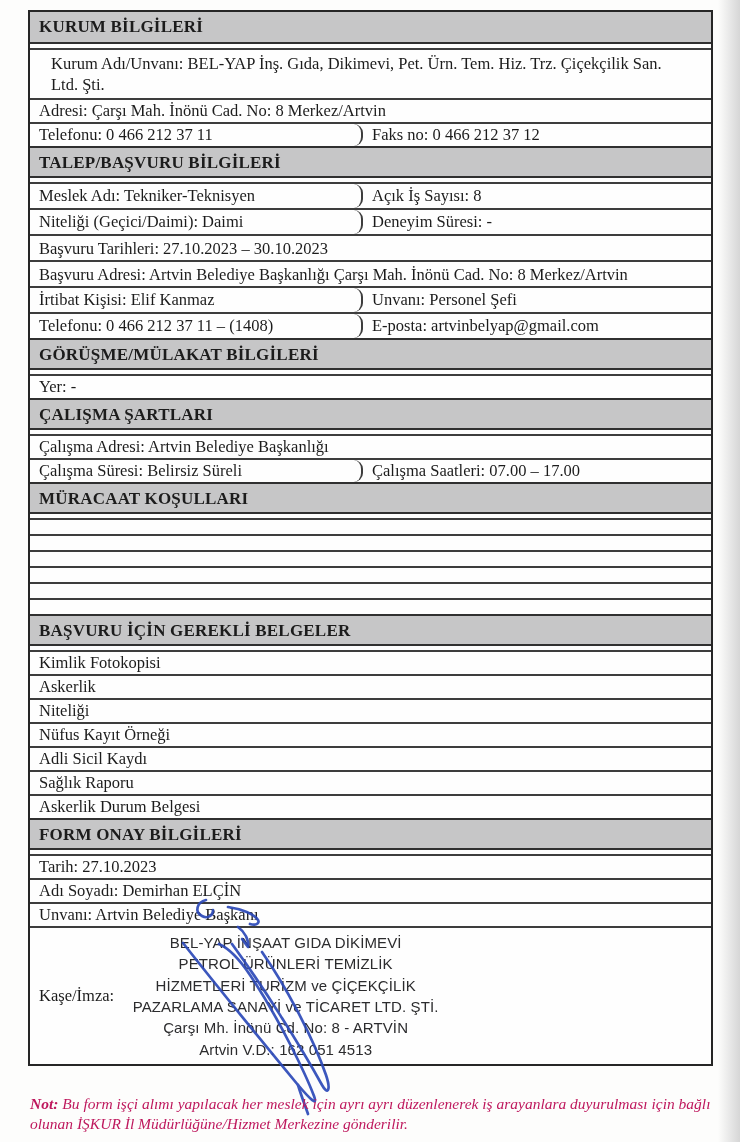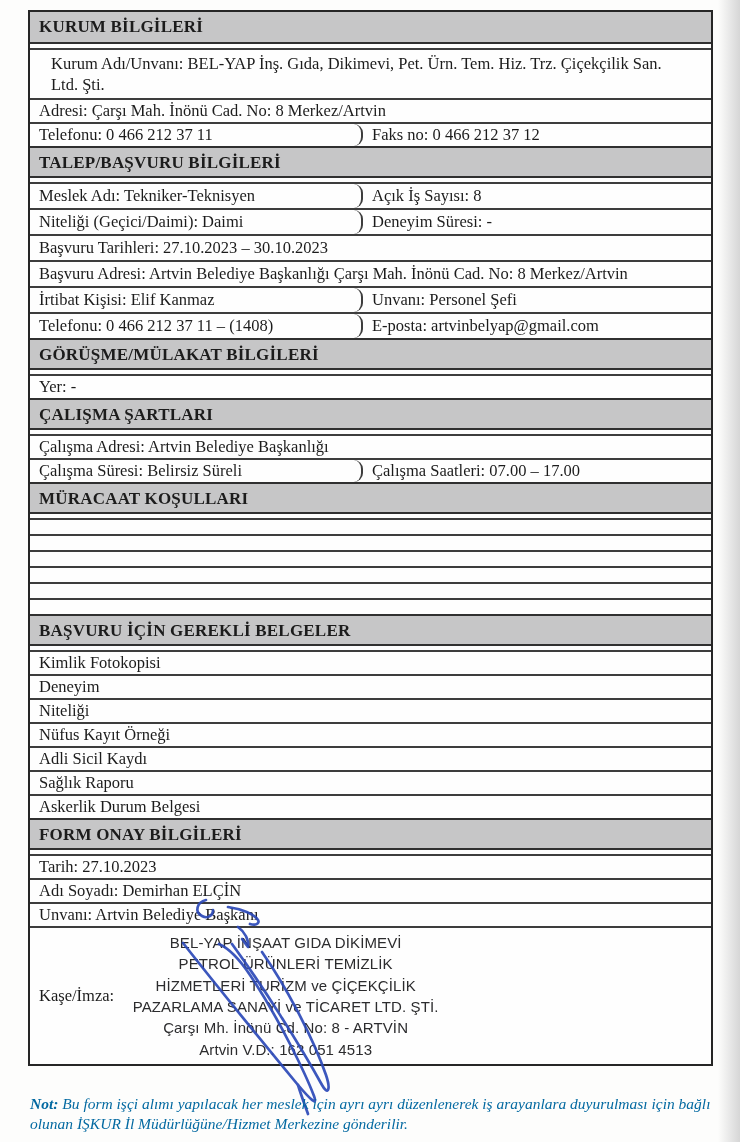--- a/index.html
+++ b/index.html
@@ -25,21 +25,21 @@
     font-weight: 700; font-size: 17px; letter-spacing: 0.2px;
     padding: 5px 9px 0 9px;
     border-top: 2px solid #303030;
     min-height: 30px;
   }
   .form-table > .sec:first-child { border-top: none; }
   .gap { height: 6px; border-top: 2px solid #303030; background: #fdfdfd; }
   .row {
     border-top: 2px solid #3d3d3d;
     min-height: 24px;
-    display: flex; align-items: center;
+    display: flex; align-items: flex-end;
     padding: 1px 9px;
     font-size: 16.5px; line-height: 1.2;
   }
   .row.t26 { min-height: 26px; }
   .row.tall { min-height: 48px; padding: 3px 21px; line-height: 21px; align-items: flex-start; }
   .row.empty { min-height: 16px; }
   .row.split { padding: 0; align-items: stretch; }
   .split .cell { display: flex; align-items: center; padding: 1px 9px; border-radius: 9px; }
   .split .cell.l { width: 333px; flex: none; border-right: 2px solid #3d3d3d; }
   .split .cell.r { flex: 1; }
@@ -47,21 +47,21 @@
   .kase-label { font-size: 16.5px; flex: none; }
   .stamp {
     width: 315px; margin-left: 14px; text-align: center;
     font-family: "Liberation Sans", "DejaVu Sans", sans-serif;
     font-weight: 400; font-size: 15px; line-height: 1.42;
     color: #2c2c2e; letter-spacing: 0.1px;
   }
   .stamp div { white-space: nowrap; }
   .note {
     position: absolute; left: 30px; top: 1094px; width: 704px;
-    font-style: italic; font-size: 15.5px; line-height: 1.32; color: #0369a1;
+    font-style: italic; font-size: 15.5px; line-height: 1.32; color: #be185d;
   }
   .note .note-label { font-weight: 700; }
   .signature-svg { position: absolute; left: 158px; top: 866px; pointer-events: none; }
 </style>
 </head>
 <body>
 
 <div class="page">
 
   <div class="form-table">
@@ -152,21 +152,21 @@
     <div class="row empty"></div>
     <div class="row empty"></div>
     <div class="row empty"></div>
 
     <div class="sec">BAŞVURU İÇİN GEREKLİ BELGELER</div>
     <div class="gap"></div>
     <div class="row">
       <span>Kimlik Fotokopisi</span>
     </div>
     <div class="row">
-      <span>Deneyim</span>
+      <span>Askerlik</span>
     </div>
     <div class="row">
       <span>Niteliği</span>
     </div>
     <div class="row">
       <span>Nüfus Kayıt Örneği</span>
     </div>
     <div class="row">
       <span>Adli Sicil Kaydı</span>
     </div>

